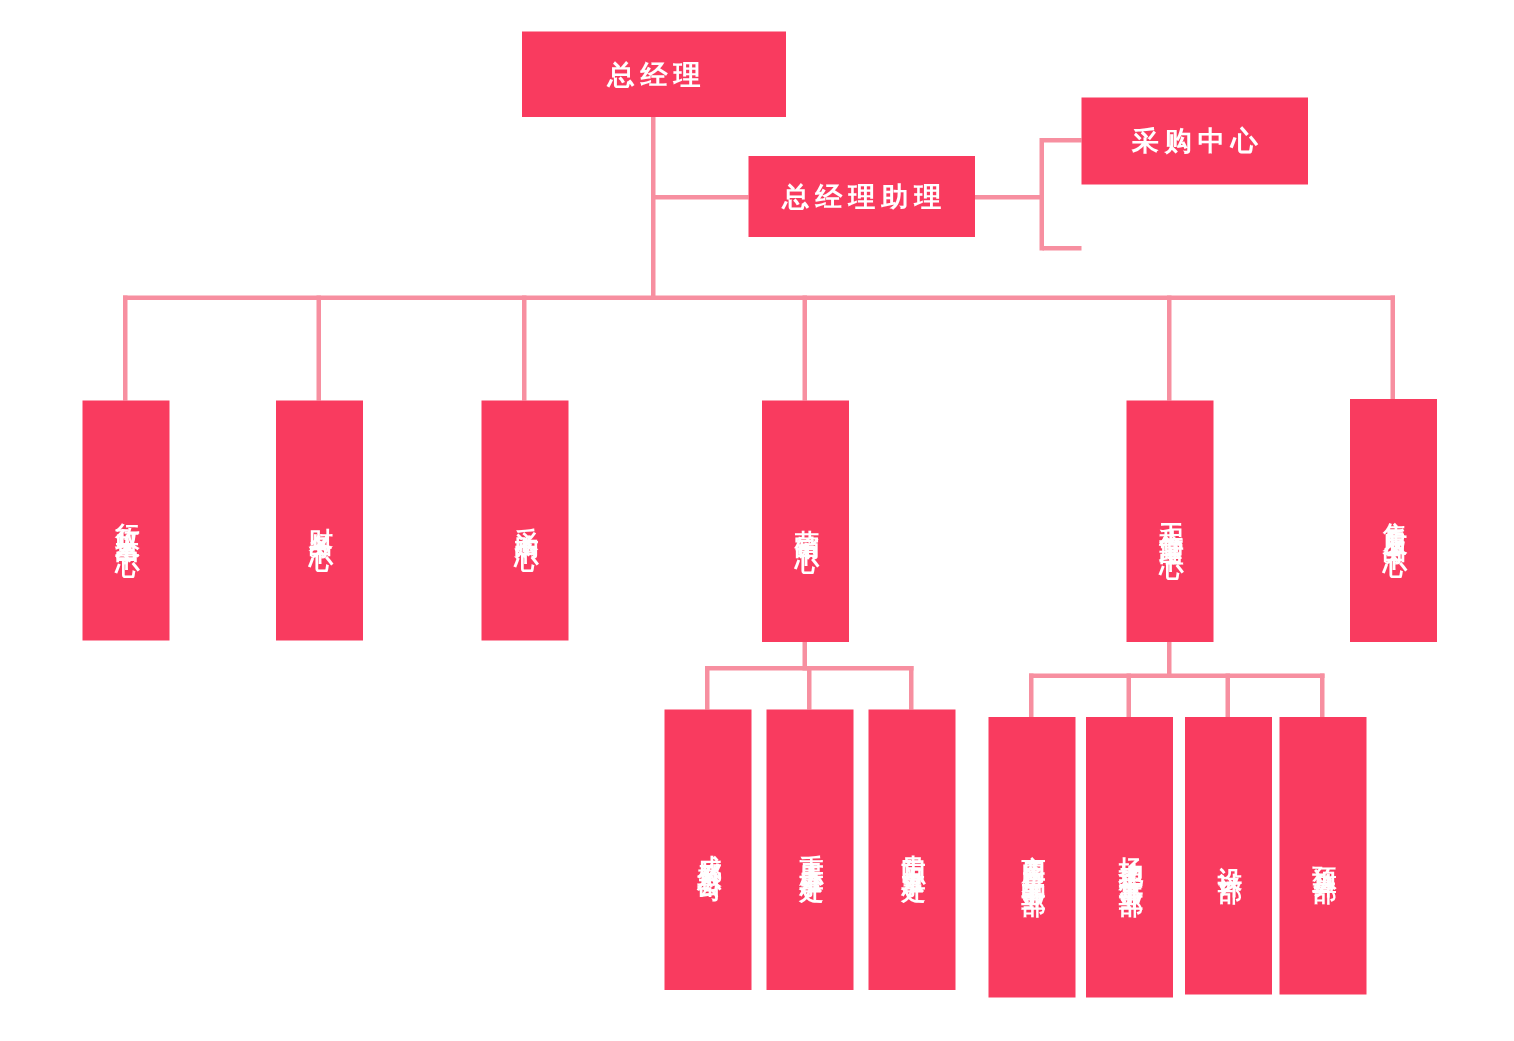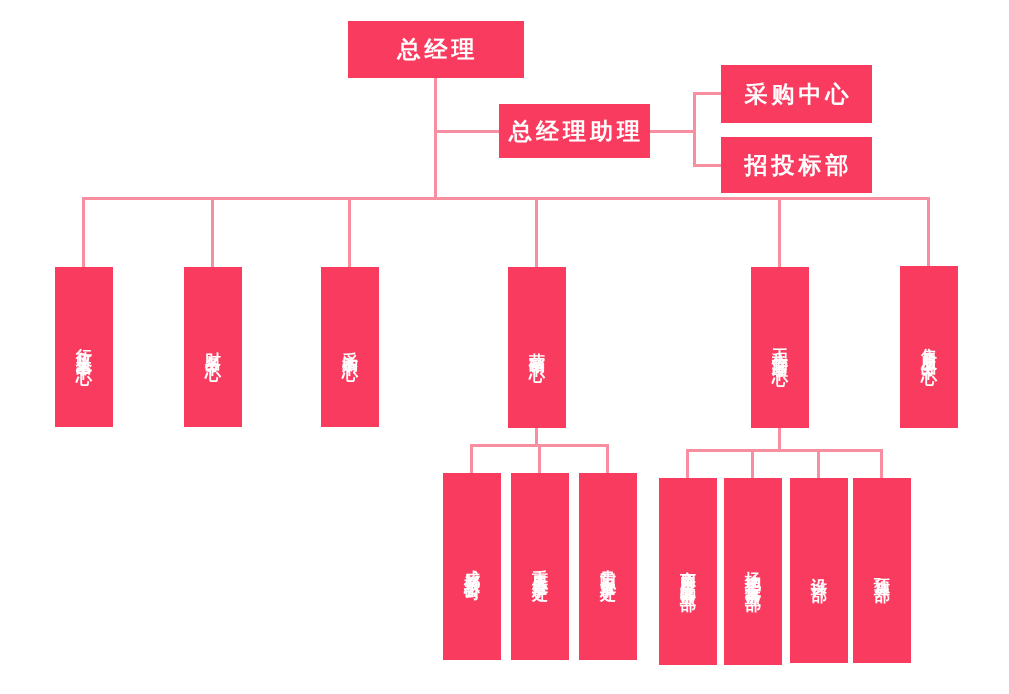--- a/index.html
+++ b/index.html
@@ -23,21 +23,21 @@
     background: var(--line);
   }
   .node {
     position: absolute;
     background: var(--box);
     color: var(--text);
     display: flex;
     align-items: center;
     justify-content: center;
     font-weight: bold;
-    font-size: 23px;
+    font-size: 18px;
     letter-spacing: 4px;
     text-align: center;
     line-height: 1;
   }
   .node.h { text-indent: 4px; }
   .node.v {
     writing-mode: vertical-rl;
     font-size: 16px;
     letter-spacing: 4px;
   }
@@ -77,21 +77,20 @@
   <div class="line" style="left:778px; top:427px; width:3px; height:25px;"></div>
   <div class="line" style="left:686px; top:449px; width:197px; height:3px;"></div>
   <div class="line" style="left:686px; top:449px; width:3px; height:29px;"></div>
   <div class="line" style="left:751px; top:449px; width:3px; height:29px;"></div>
   <div class="line" style="left:817px; top:449px; width:3px; height:29px;"></div>
   <div class="line" style="left:880px; top:449px; width:3px; height:29px;"></div>
 
   <div class="node h" style="left:348px; top:21px; width:176px; height:57px;">总经理</div>
   <div class="node h" style="left:499px; top:104px; width:151px; height:54px;text-align:center;">总经理助理</div>
   <div class="node h" style="left:721px; top:65px; width:151px; height:58px;">采购中心</div>
-  <div class="node h" style="left:721px; top:137px; width:151px; height:56px;">招投标部</div>
 
   <div class="node v" style="left:55px; top:267px; width:58px; height:160px;">行政人事中心</div>
   <div class="node v" style="left:184px; top:267px; width:58px; height:160px;">财务中心</div>
   <div class="node v" style="left:321px; top:267px; width:58px; height:160px;">采购中心</div>
   <div class="node v" style="left:508px; top:267px; width:58px; height:161px;">营销中心</div>
   <div class="node v" style="left:751px; top:267px; width:58px; height:161px;">工程管理中心</div>
   <div class="node v" style="left:900px; top:266px; width:58px; height:162px;">售后服务中心</div>
 
   <div class="node v" style="left:443px; top:473px; width:58px; height:187px;">成都总公司</div>
   <div class="node v" style="left:511px; top:473px; width:58px; height:187px;">重庆办事处</div>

